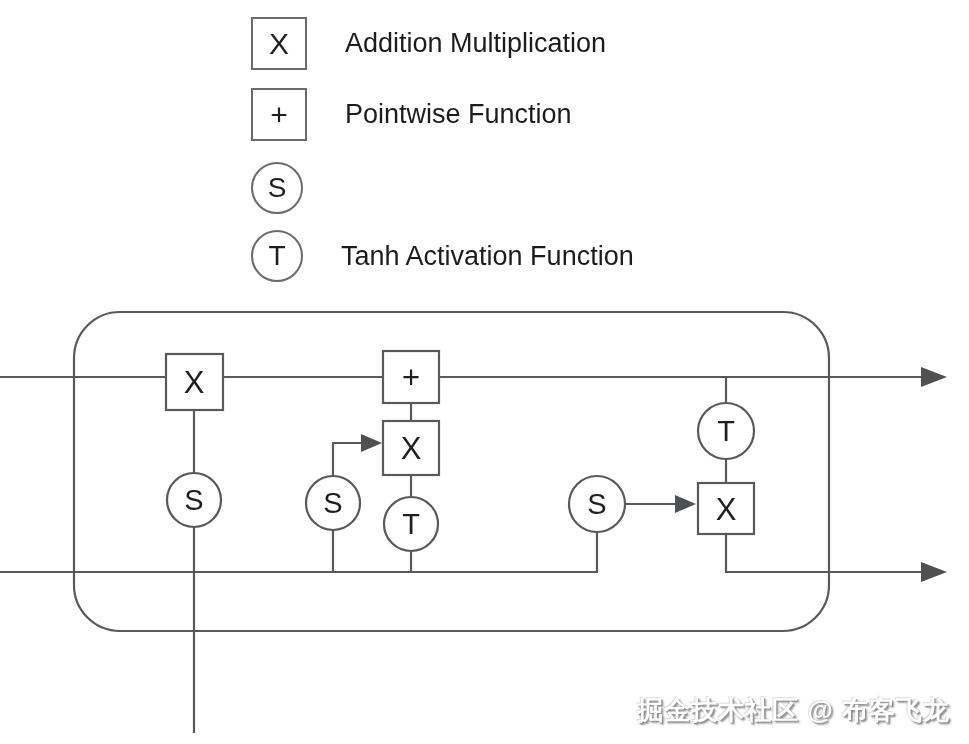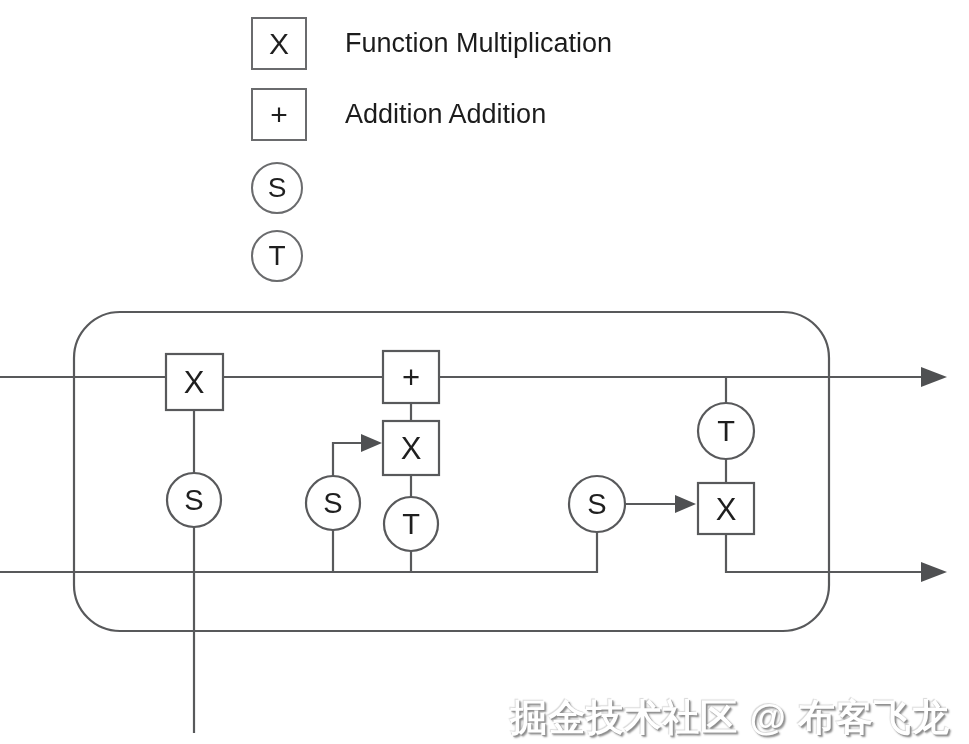--- a/index.html
+++ b/index.html
@@ -69,54 +69,55 @@
     fill: #1f1f1f;
     text-anchor: middle;
   }
   #diagram text.op { font-size: 31px; }
   #diagram text.act { font-size: 29px; }
   
   #watermark {
     position: absolute;
     top: 693px;
     right: 19px;
-    font-size: 37px;
+    font-size: 26px;
     font-weight: bold;
     letter-spacing: 1px;
     color: #ffffff;
     text-shadow: 2px 2px 2px #8f8f8f, -1px -1px 1px #d9d9d9, 1px 1px 0 #a8a8a8;
     white-space: nowrap;
   }
 </style>
 </head>
 <body>
 
 <div id="stage">
 
   <div class="legend-item" style="top:17px;">
     <div class="sym square">
       <span>X</span>
     </div>
-    <span class="legend-label">Function Multiplication</span>
+    <span class="legend-label">Addition Multiplication</span>
   </div>
   <div class="legend-item" style="top:88px;">
     <div class="sym square">
       <span>+</span>
     </div>
-    <span class="legend-label">Addition Addition</span>
+    <span class="legend-label">Pointwise Function</span>
   </div>
   <div class="legend-item" style="top:162px;">
     <div class="sym circle">
       <span>S</span>
     </div>
   </div>
   <div class="legend-item" style="top:230px;">
     <div class="sym circle">
       <span>T</span>
     </div>
+    <span class="legend-label">Tanh Activation Function</span>
   </div>
 
   <svg id="diagram" width="969" height="744" viewBox="0 0 969 744">
 
     <rect class="cell" x="74" y="312" width="755" height="319" rx="46"></rect>
 
     <path d="M0 377 H928"></path>
 
     <path d="M0 572 H597 V532"></path>
 

